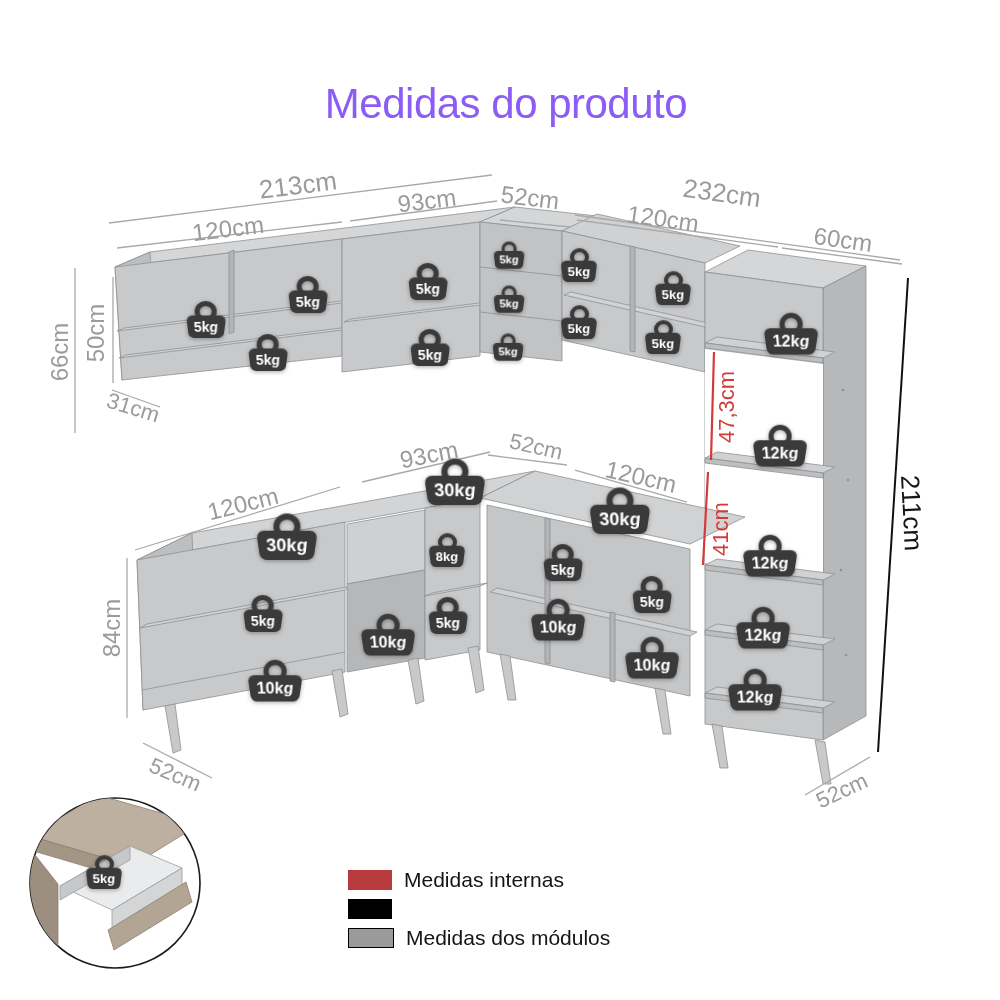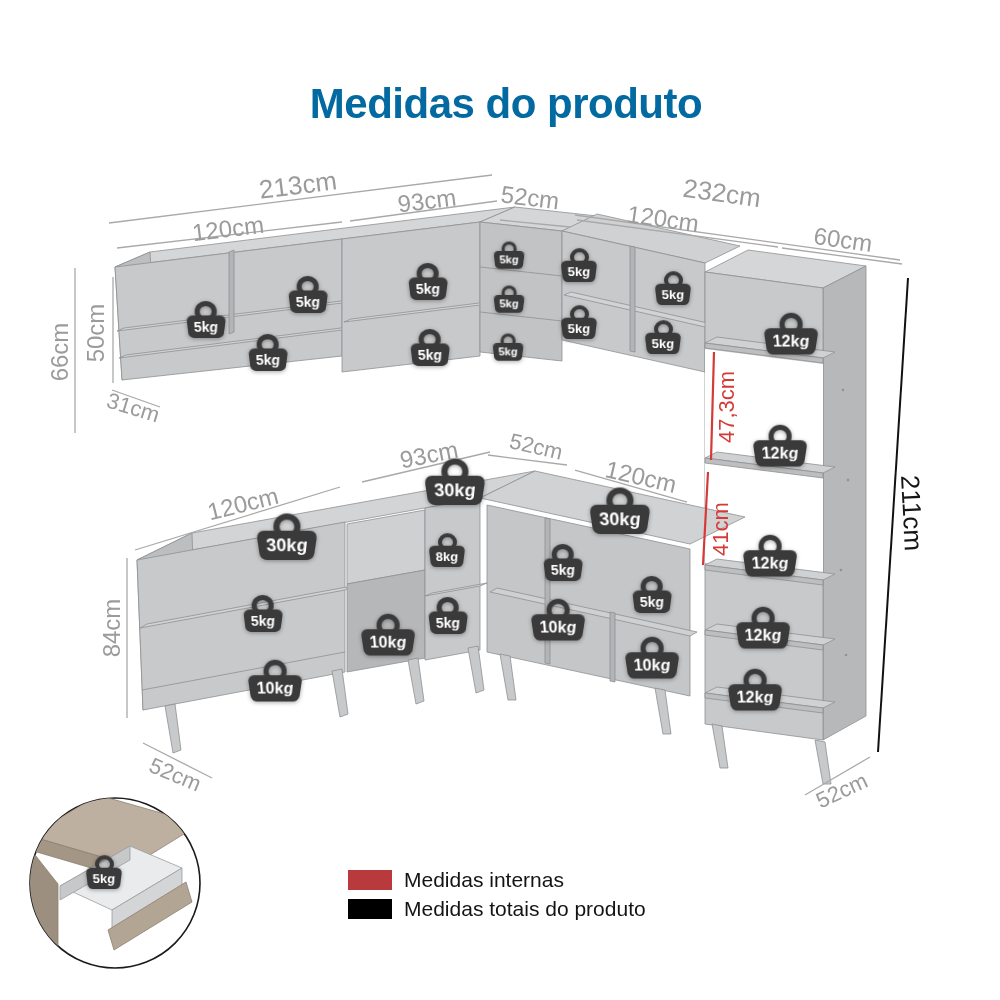--- a/index.html
+++ b/index.html
@@ -1,20 +1,20 @@
 <!DOCTYPE html>
 <html><head>
 <meta charset="utf-8">
 <style>
   html,body{margin:0;padding:0}
   body{width:1000px;height:1000px;position:relative;background:#fff;overflow:hidden;
        font-family:"Liberation Sans",sans-serif}
   #scene{position:absolute;left:0;top:0;z-index:1}
   .title{position:absolute;left:12px;right:0;top:52px;text-align:center;font-size:42px;
-         font-weight:700;color:#0369a1;letter-spacing:-.5px;z-index:4}
+         font-weight:400;color:#8b5cf6;letter-spacing:-.5px;z-index:4}
   .dim{position:absolute;white-space:nowrap;z-index:4;color:#9b9b9b;line-height:1}
   .dl{font-size:26px}.dm{font-size:24px}.ds{font-size:22px}
   .dim.r{color:#d43b38}.dim.k{color:#161616}
   .weight{position:absolute;transform:translate(-50%,-55%);display:flex;flex-direction:column;
           align-items:center;z-index:6;filter:drop-shadow(0 1px 2px rgba(0,0,0,.35));pointer-events:none}
   .ring{display:block;width:.85em;height:.8em;border:.36em solid #3a3a3a;border-radius:50%;
         margin-bottom:-.45em}
   .wbody{display:block;background:#3a3a3a;color:#fff;font-weight:700;line-height:1;
          padding:.3em .45em .36em;border-radius:.4em;
          transform:perspective(2.6em) rotateX(-14deg)}
@@ -288,15 +288,18 @@
     </div>
 </div>
 
 <div class="legend">
   <div class="lrow">
     <span class="sw red"></span>
     <span class="ltext">Medidas internas</span>
   </div>
   <div class="lrow">
     <span class="sw black"></span>
-    <span class="ltext">Medidas totais do produto</span>
+  </div>
+  <div class="lrow">
+    <span class="sw gray"></span>
+    <span class="ltext">Medidas dos módulos</span>
   </div>
 </div>
 
 </body></html>

